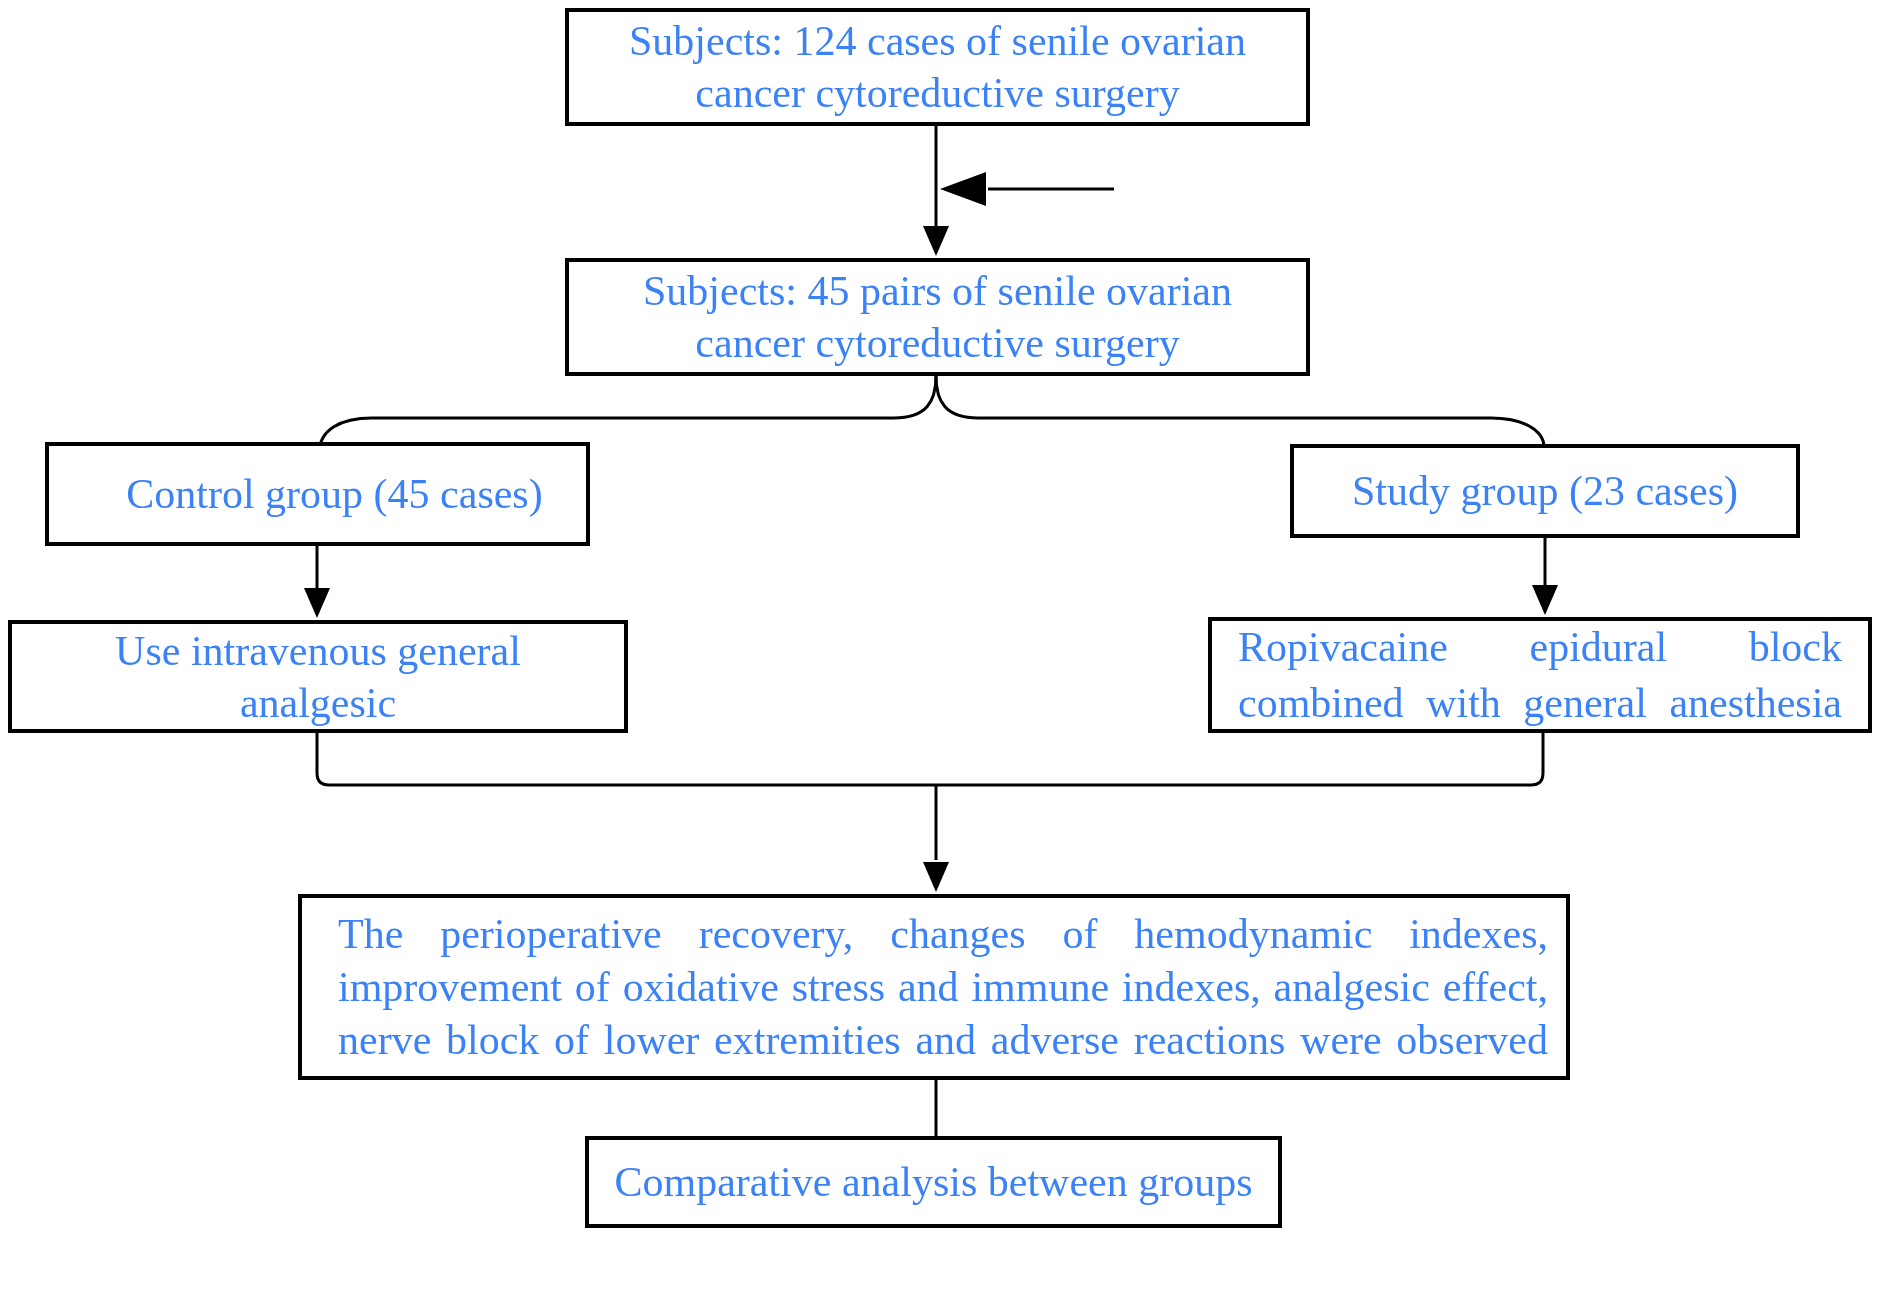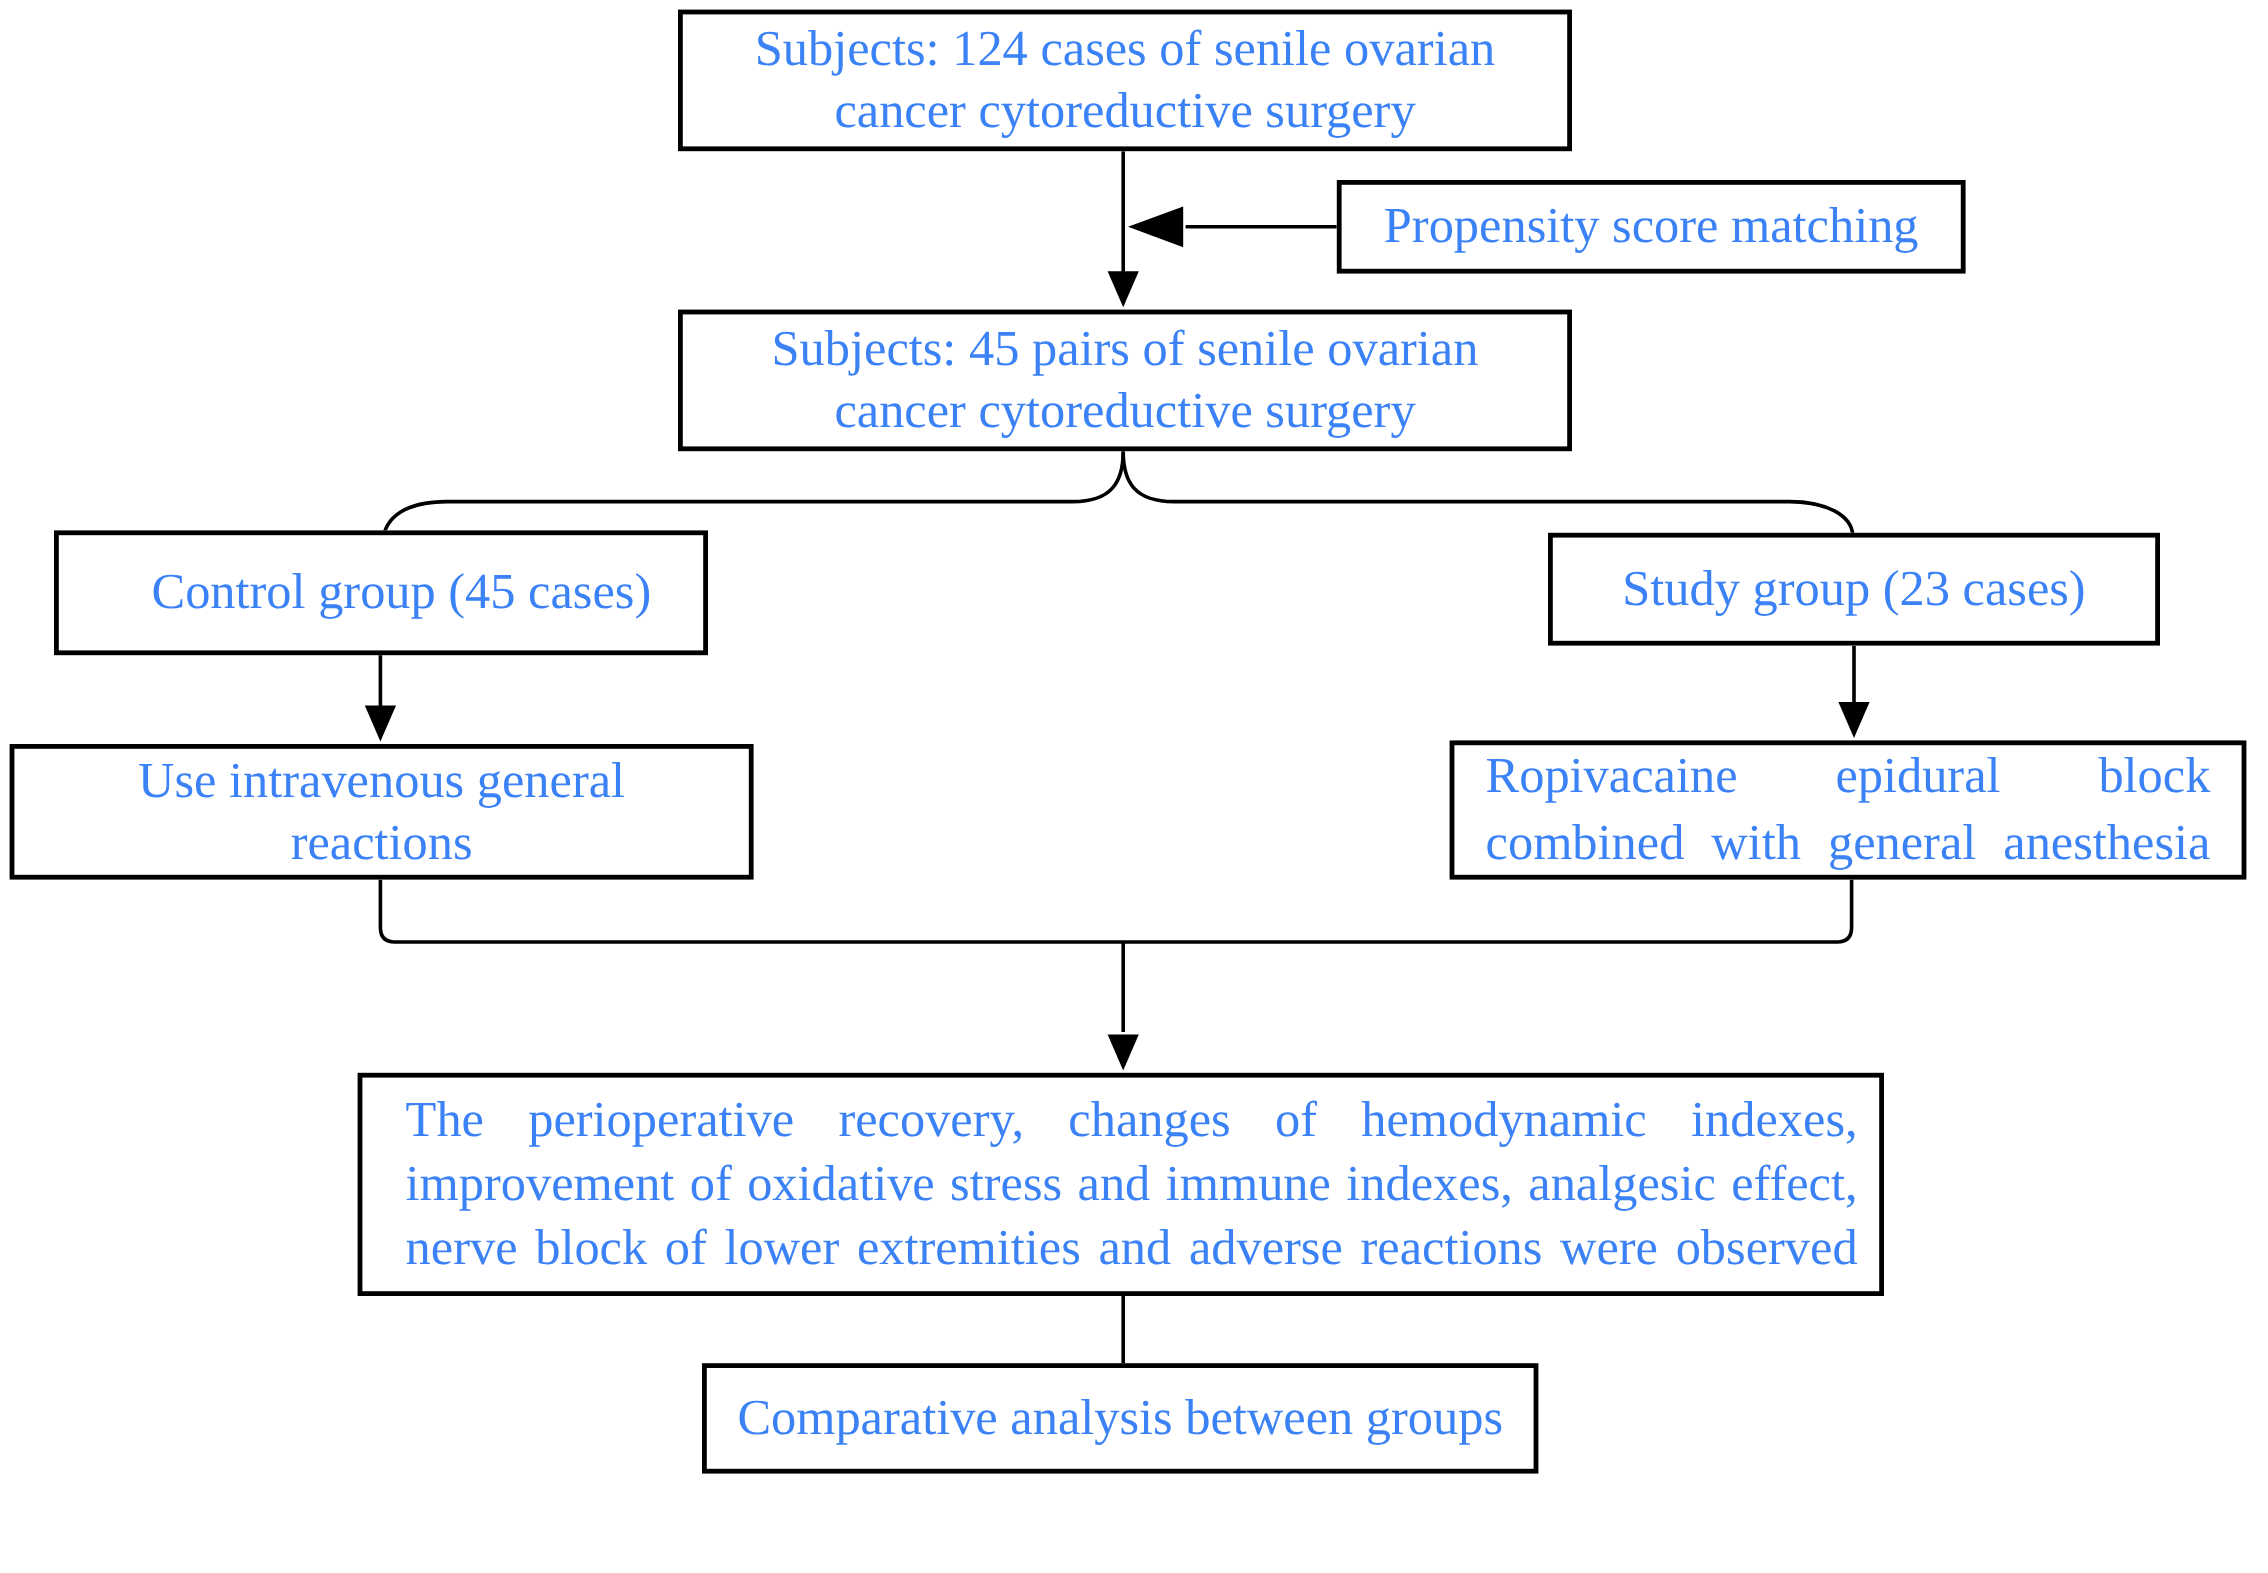--- a/index.html
+++ b/index.html
@@ -76,40 +76,37 @@
 
     <path d="M936 1080 V 1170" stroke="#000" stroke-width="3" fill="none"></path>
     <polygon points="936,1202 923,1172 949,1172" fill="#000"></polygon>
   </svg>
 
   <div class="box centered" id="box-subjects-initial">
     <div class="line">Subjects: 124 cases of senile ovarian</div>
     <div class="line">cancer cytoreductive surgery</div>
   </div>
 
-  <div class="box centered" id="box-propensity">
-    <div class="line">Propensity score matching</div>
-  </div>
 
   <div class="box centered" id="box-subjects-matched">
     <div class="line">Subjects: 45 pairs of senile ovarian</div>
     <div class="line">cancer cytoreductive surgery</div>
   </div>
 
   <div class="box centered" id="box-control-group">
     <div class="line">Control group (45 cases)</div>
   </div>
 
   <div class="box centered" id="box-study-group">
     <div class="line">Study group (23 cases)</div>
   </div>
 
   <div class="box centered" id="box-control-intervention">
     <div class="line">Use intravenous general</div>
-    <div class="line">reactions</div>
+    <div class="line">analgesic</div>
   </div>
 
   <div class="box" id="box-study-intervention">
     <div class="jline">Ropivacaine epidural block</div>
     <div class="jline">combined with general anesthesia</div>
   </div>
 
   <div class="box" id="box-outcomes">
     <div class="jline">The perioperative recovery, changes of hemodynamic indexes,</div>
     <div class="jline">improvement of oxidative stress and immune indexes, analgesic effect,</div>

